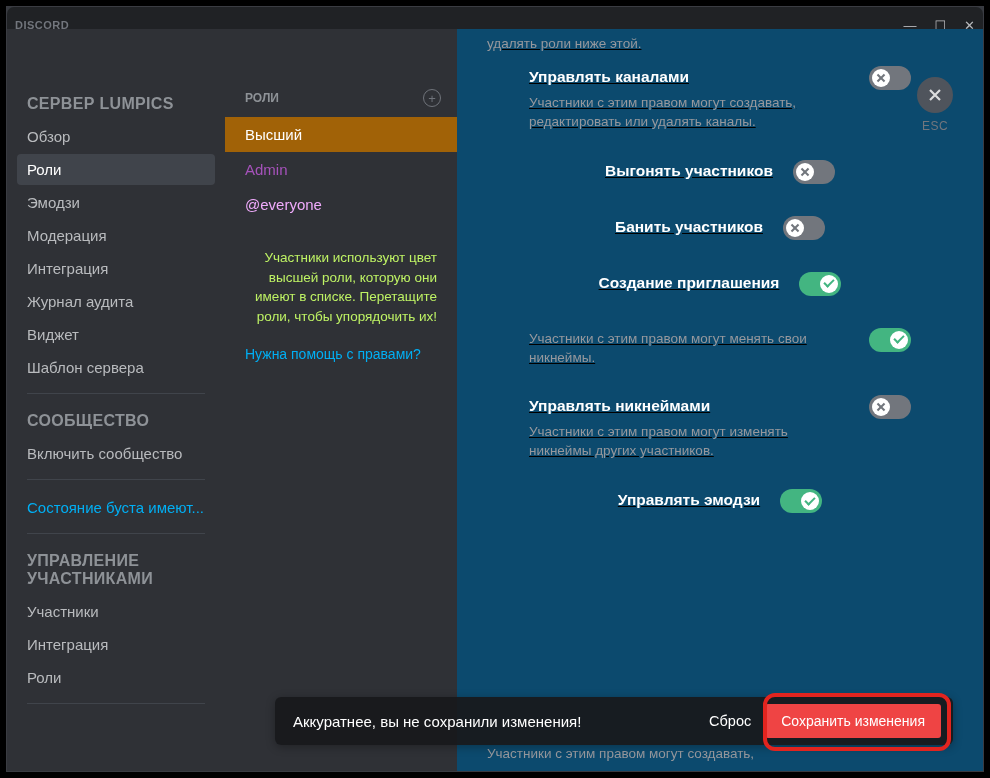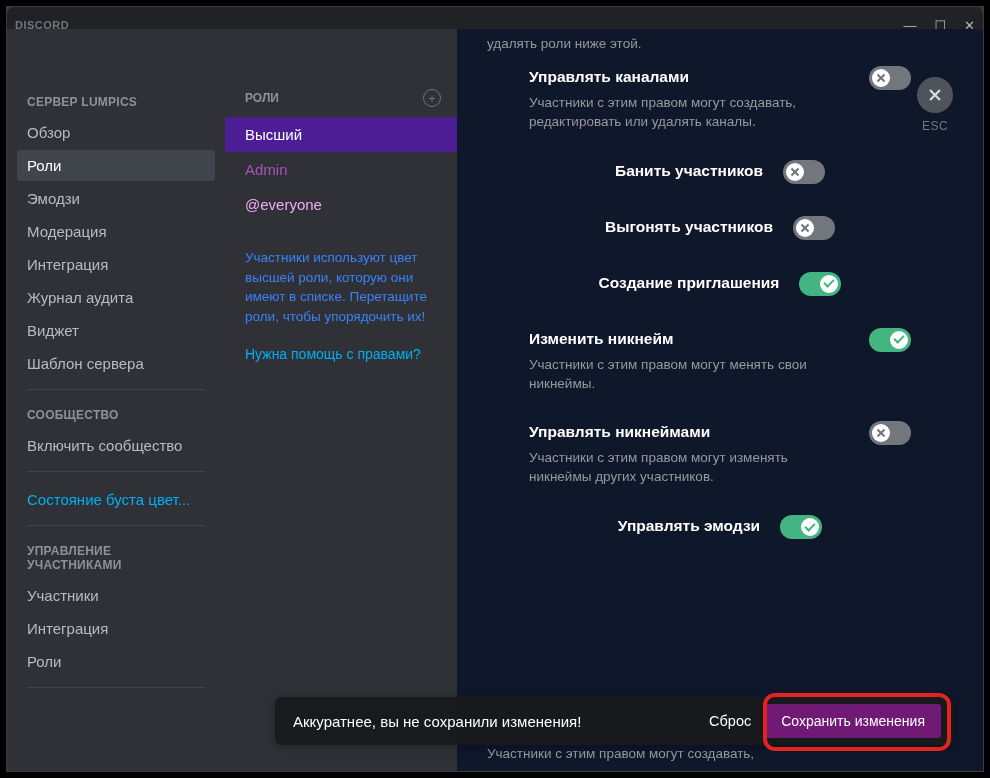--- a/index.html
+++ b/index.html
@@ -5,39 +5,39 @@
 * { margin: 0; padding: 0; box-sizing: border-box; font-family: -apple-system, BlinkMacSystemFont, "Segoe UI", Helvetica, Arial, sans-serif; }
 body { background: #000; width: 990px; height: 778px; overflow: hidden; position: relative; }
 .outer-frame { position: absolute; top: 6px; left: 6px; right: 6px; bottom: 6px; border: 1px solid #3a3c42; background: #36393f; overflow: hidden; }
 .titlebar { height: 36px; background: #202225; display: flex; align-items: center; justify-content: space-between; padding: 0 8px; border-radius: 7px; }
 .titlebar-brand { font-size: 11px; font-weight: 700; letter-spacing: 0.5px; color: #72767d; }
 .titlebar-ctrls { display: flex; gap: 18px; align-items: center; color: #b9bbbe; }
 .titlebar-ctrls span { font-size: 13px; cursor: pointer; line-height: 1; }
 .app-body { position: absolute; top: 22px; left: 0; right: 0; bottom: 0; display: flex; }
 
 .sidebar { width: 218px; background: #2f3136; padding: 60px 10px 0 10px; overflow-y: auto; }
-.sb-header { font-size: 12px; font-weight: 700; color: #8e9297; padding: 6px 10px 8px 10px; letter-spacing: 0.02em; text-transform: uppercase; }
+.sb-header { font-size: 16px; font-weight: 700; color: #8e9297; padding: 6px 10px 8px 10px; letter-spacing: 0.02em; text-transform: uppercase; }
 .sb-item { font-size: 15px; color: #b9bbbe; padding: 7px 10px; border-radius: 4px; margin-bottom: 2px; cursor: pointer; }
 .sb-item.active { background: #40444b; color: #fff; }
 .sb-item.link { color: #00aff4; }
 .sb-item.danger { color: #f04747; }
 .sb-div { height: 1px; background: #40444b; margin: 10px 10px 12px 10px; }
 
 .roles-col { width: 232px; background: #2f3136; padding: 60px 0 0 0; }
 .roles-head { display: flex; align-items: center; justify-content: space-between; padding: 0 16px 10px 20px; }
 .roles-head-label { font-size: 12px; font-weight: 700; color: #8e9297; }
 .add-role { width: 18px; height: 18px; border-radius: 50%; border: 1.5px solid #6f737a; color: #6f737a; display: flex; align-items: center; justify-content: center; font-size: 13px; line-height: 1; cursor: pointer; }
 .role-item { font-size: 15px; padding: 9px 20px; cursor: pointer; }
-.role-selected { background: #4c1d95; color: #fff; font-weight: 500; }
+.role-selected { background: #a16207; color: #fff; font-weight: 500; }
 .role-admin { color: #a652bb; }
 .role-everyone { color: #f0abfc; }
-.roles-help { padding: 26px 20px 0 20px; font-size: 13.5px; color: #3b82f6; line-height: 1.45; }
+.roles-help { padding: 26px 20px 0 20px; font-size: 13.5px; color: #bef264; line-height: 1.45; text-align: right; }
 .roles-help-link { padding: 20px 20px 0 20px; font-size: 14px; color: #00aff4; cursor: pointer; }
 
-.perms-col { flex: 1; background: #0f172a; padding: 6px 30px 0 30px; overflow: hidden; position: relative; }
+.perms-col { flex: 1; background: #0c4a6e; padding: 6px 30px 0 30px; overflow: hidden; position: relative; text-decoration: underline; }
 .perm-block { margin-bottom: 30px; }
 .perm-row { display: flex; align-items: flex-start; justify-content: center; gap: 20px; }
 .perm-title { font-size: 15.5px; font-weight: 600; color: #fff; margin-bottom: 8px; }
 .perm-desc { font-size: 13.5px; color: #96989d; line-height: 1.4; max-width: 320px; }
 .perm-desc-trunc { font-size: 13.5px; color: #96989d; line-height: 1.4; margin-bottom: 14px; }
 
 .toggle { width: 42px; height: 24px; border-radius: 12px; position: relative; cursor: pointer; flex-shrink: 0; margin-top: -2px; }
 .toggle-off { background: #72767d; }
 .toggle-on { background: #43b581; }
 .toggle-knob { position: absolute; top: 3px; width: 18px; height: 18px; border-radius: 50%; background: #fff; display: flex; align-items: center; justify-content: center; }
@@ -49,21 +49,21 @@
 .knob-x::after { transform: rotate(-45deg); }
 .knob-check { width: 10px; height: 6px; border-left: 2px solid #43b581; border-bottom: 2px solid #43b581; transform: rotate(-45deg); margin-top: -3px; }
 
 .esc-wrap { position: absolute; top: 70px; right: 30px; display: flex; flex-direction: column; align-items: center; gap: 6px; }
 .esc-btn { width: 36px; height: 36px; border-radius: 50%; background: #4f545c; display: flex; align-items: center; justify-content: center; cursor: pointer; color: #dcddde; }
 .esc-label { font-size: 12px; color: #72767d; letter-spacing: 0.5px; }
 
 .save-bar { position: absolute; left: 268px; right: 30px; bottom: 26px; height: 48px; background: rgba(24,25,28,0.95); border-radius: 6px; display: flex; align-items: center; padding: 0 12px 0 18px; box-shadow: 0 2px 10px rgba(0,0,0,0.3); }
 .save-warn { flex: 1; font-size: 15px; font-weight: 500; color: #fff; }
 .save-reset { font-size: 14.5px; color: #fff; font-weight: 500; padding: 8px 14px; cursor: pointer; text-align: center; }
-.save-btn { font-size: 14px; font-weight: 500; color: #fff; background: #701a75; padding: 9px 16px; border-radius: 3px; cursor: pointer; }
+.save-btn { font-size: 14px; font-weight: 500; color: #fff; background: #ef4444; padding: 9px 16px; border-radius: 3px; cursor: pointer; }
 .highlight-ring { position: absolute; border: 4px solid #e2241f; border-radius: 12px; pointer-events: none; }
 
 .underlay-row { position: absolute; left: 480px; right: 44px; bottom: 10px; }
 .underlay-desc { font-size: 13.5px; color: #96989d; }
 
 svg.icon-x { width: 16px; height: 16px; stroke: #dcddde; stroke-width: 2.2; fill: none; }
 </style>
 </head>
 <body>
 
@@ -86,21 +86,21 @@
       <div class="sb-item">Эмодзи</div>
       <div class="sb-item">Модерация</div>
       <div class="sb-item">Интеграция</div>
       <div class="sb-item">Журнал аудита</div>
       <div class="sb-item">Виджет</div>
       <div class="sb-item">Шаблон сервера</div>
       <div class="sb-div"></div>
       <div class="sb-header">СООБЩЕСТВО</div>
       <div class="sb-item">Включить сообщество</div>
       <div class="sb-div"></div>
-      <div class="sb-item link">Состояние буста цвет...</div>
+      <div class="sb-item link">Состояние буста имеют...</div>
       <div class="sb-div"></div>
       <div class="sb-header">УПРАВЛЕНИЕ УЧАСТНИКАМИ</div>
       <div class="sb-item">Участники</div>
       <div class="sb-item">Интеграция</div>
       <div class="sb-item">Роли</div>
       <div class="sb-div"></div>
     </div>
 
     <div class="roles-col">
       <div class="roles-head">
@@ -126,32 +126,32 @@
           <div class="toggle toggle-off">
               <div class="toggle-knob">
                 <div class="knob-x"></div>
               </div>
             </div>
         </div>
       </div>
 
       <div class="perm-block">
         <div class="perm-row">
+          <div class="perm-title">Выгонять участников</div>
+          <div class="toggle toggle-off">
+              <div class="toggle-knob">
+                <div class="knob-x"></div>
+              </div>
+            </div>
+        </div>
+      </div>
+
+      <div class="perm-block">
+        <div class="perm-row">
           <div class="perm-title">Банить участников</div>
-          <div class="toggle toggle-off">
-              <div class="toggle-knob">
-                <div class="knob-x"></div>
-              </div>
-            </div>
-        </div>
-      </div>
-
-      <div class="perm-block">
-        <div class="perm-row">
-          <div class="perm-title">Выгонять участников</div>
           <div class="toggle toggle-off">
               <div class="toggle-knob">
                 <div class="knob-x"></div>
               </div>
             </div>
         </div>
       </div>
 
       <div class="perm-block">
         <div class="perm-row">
@@ -160,21 +160,20 @@
               <div class="toggle-knob">
                 <div class="knob-check"></div>
               </div>
             </div>
         </div>
       </div>
 
       <div class="perm-block">
         <div class="perm-row">
           <div>
-            <div class="perm-title">Изменить никнейм</div>
             <div class="perm-desc">Участники с этим правом могут менять свои никнеймы.</div>
           </div>
           <div class="toggle toggle-on">
               <div class="toggle-knob">
                 <div class="knob-check"></div>
               </div>
             </div>
         </div>
       </div>
 

